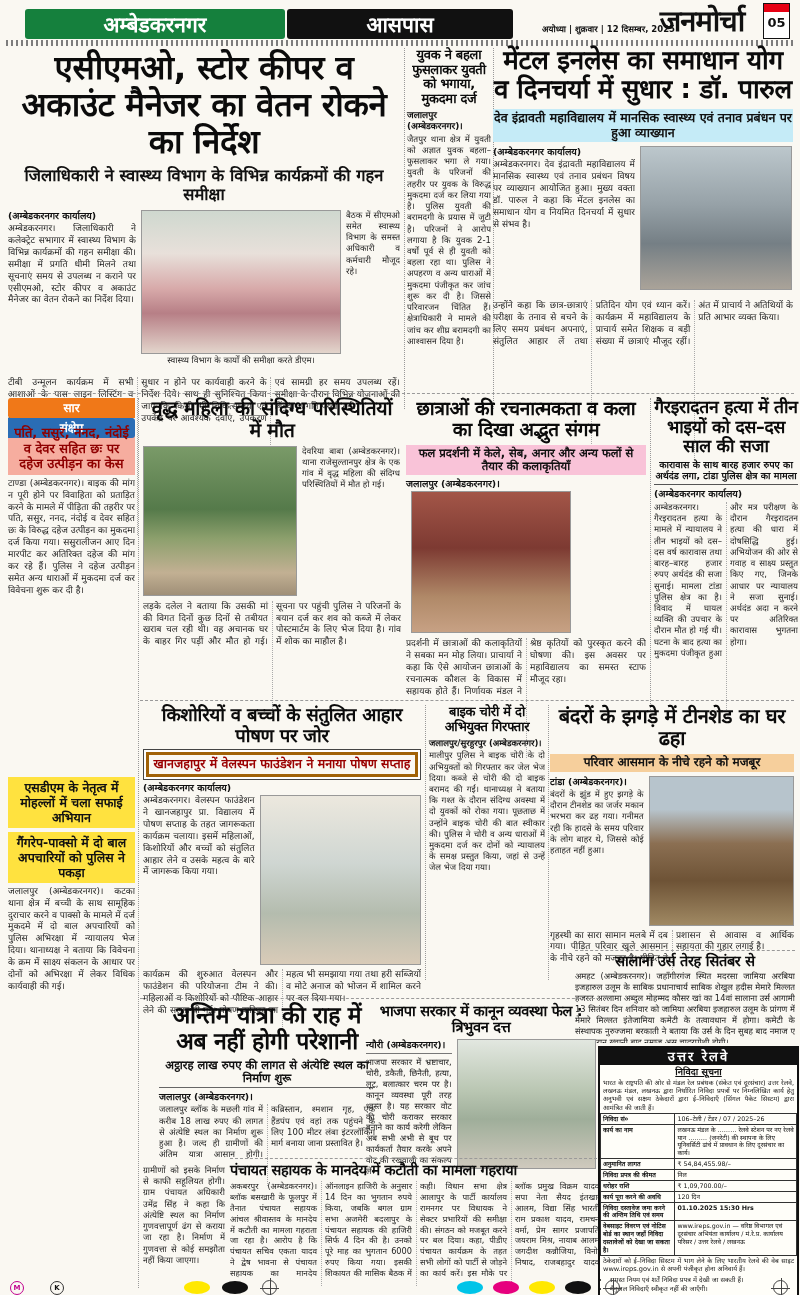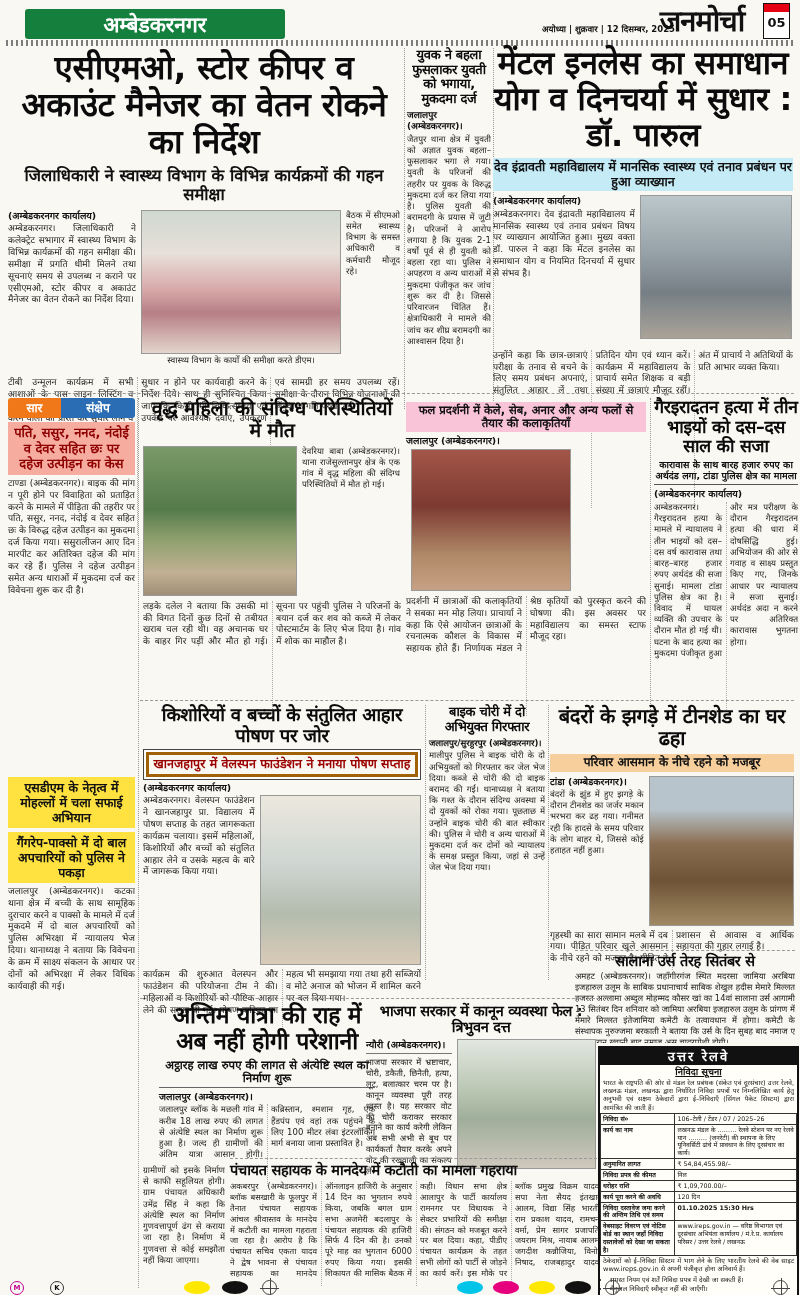--- a/index.html
+++ b/index.html
@@ -38,20 +38,21 @@
               align-items:center;justify-content:center;font-size:7px;font-weight:bold;}
   ul.tnotes{margin:2px 0 2px 10px;padding:0;}
   ul.tnotes li{margin:0 0 1px 0;}
 </style>
 </head>
 <body>
 
 <div class="page">
 
   <div class="abs mast-red" style="left:25px;top:9px;width:260px;height:30px;font-size:21px;">अम्बेडकरनगर</div>
+  <div class="abs mast-black" style="left:287px;top:9px;width:226px;height:30px;font-size:21px;">आसपास</div>
   <div class="abs" style="left:530px;top:23px;width:145px;font-size:8.5px;font-weight:bold;text-align:right;">अयोध्या | शुक्रवार | 12 दिसम्बर, 2025</div>
   <div class="abs" style="left:643px;top:4px;width:118px;height:34px;font-size:29px;font-weight:bold;
        letter-spacing:-1px;text-align:center;line-height:34px;">जनमोर्चा</div>
   <div class="abs" style="left:763px;top:3px;width:25px;height:34px;border:1.5px solid #111;background:#fff;">
     <div style="height:8px;background:#e60013;"></div>
     <div style="font-size:13px;font-weight:bold;text-align:center;line-height:22px;">05</div>
   </div>
   <div class="abs dotrule" style="left:6px;top:40px;width:788px;height:6px;"></div>
 
   <div class="abs" style="left:8px;top:50px;width:392px;">
@@ -74,37 +75,37 @@
     <div class="body cols3" style="height:158px;margin-top:4px;">टीबी उन्मूलन कार्यक्रम में सभी आशाओं के पास लाइन लिस्टिंग व रैंकिंग तैयार करने और कमजोर प्रदर्शन करने वालों को प्रेरित कर सुधार लाने व सुधार न होने पर कार्यवाही करने के निर्देश दिये। साथ ही सुनिश्चित किया जाए कि किसी भी चिकित्सालय एवं उपकेंद्र पर आवश्यक दवाएं, उपकरण एवं सामग्री हर समय उपलब्ध रहें। समीक्षा के दौरान विभिन्न योजनाओं की बिंदुवार प्रगति परखी गई।</div>
   </div>
 
   <div class="abs" style="left:404px;top:48px;width:84px;padding:0 2px;border-left:1px dotted #999;border-right:1px dotted #999;">
     <div class="hl" style="font-size:13px;">युवक ने बहला फुसलाकर युवती को भगाया, मुकदमा दर्ज</div>
     <div class="byline" style="margin-top:4px;font-size:9px;">जलालपुर (अम्बेडकरनगर)।</div>
     <div class="body" style="height:275px;margin-top:2px;font-size:8.5px;">जैतपुर थाना क्षेत्र में युवती को अज्ञात युवक बहला–फुसलाकर भगा ले गया। युवती के परिजनों की तहरीर पर युवक के विरुद्ध मुकदमा दर्ज कर लिया गया है। पुलिस युवती की बरामदगी के प्रयास में जुटी है। परिजनों ने आरोप लगाया है कि युवक 2-1 वर्षों पूर्व से ही युवती को बहला रहा था। पुलिस ने अपहरण व अन्य धाराओं में मुकदमा पंजीकृत कर जांच शुरू कर दी है। जिससे परिवारजन चिंतित हैं। क्षेत्राधिकारी ने मामले की जांच कर शीघ्र बरामदगी का आश्वासन दिया है।</div>
   </div>
 
   <div class="abs" style="left:493px;top:46px;width:300px;">
-    <div class="hl" style="font-size:32px;">मेंटल इनलेस का समाधान योग व दिनचर्या में सुधार : डॉ. पारुल</div>
+    <div class="hl" style="font-size:26px;">मेंटल इनलेस का समाधान योग व दिनचर्या में सुधार : डॉ. पारुल</div>
     <div class="sub hibox-cyan" style="font-size:12.5px;margin-top:5px;padding:2px 0;">देव इंद्रावती महाविद्यालय में मानसिक स्वास्थ्य एवं तनाव प्रबंधन पर हुआ व्याख्यान</div>
     <div style="display:flex;margin-top:4px;">
       <div style="width:142px;">
         <div class="byline">(अम्बेडकरनगर कार्यालय)</div>
         <div class="body" style="height:136px;margin-top:2px;">अम्बेडकरनगर। देव इंद्रावती महाविद्यालय में मानसिक स्वास्थ्य एवं तनाव प्रबंधन विषय पर व्याख्यान आयोजित हुआ। मुख्य वक्ता डॉ. पारुल ने कहा कि मेंटल इनलेस का समाधान योग व नियमित दिनचर्या में सुधार से संभव है।</div>
       </div>
       <div class="photo" style="width:150px;height:142px;margin-left:5px;background:
            linear-gradient(180deg,#bcc7cc 0%,#97a2a8 40%,#757f85 68%,#aaa399 100%);"></div>
     </div>
     <div class="body cols3" style="height:158px;margin-top:5px;">उन्होंने कहा कि छात्र-छात्राएं परीक्षा के तनाव से बचने के लिए समय प्रबंधन अपनाएं, संतुलित आहार लें तथा प्रतिदिन योग एवं ध्यान करें। कार्यक्रम में महाविद्यालय के प्राचार्य समेत शिक्षक व बड़ी संख्या में छात्राएं मौजूद रहीं। अंत में प्राचार्य ने अतिथियों के प्रति आभार व्यक्त किया।</div>
   </div>
 
   <div class="abs sep-h" style="left:8px;top:393px;width:786px;"></div>
 
   <div class="abs" style="left:8px;top:398px;width:127px;">
-    <div style="display:flex;height:20px;">
+    <div style="display:flex;height:20px;flex-direction:column;">
       <div style="flex:1;background:#f07818;color:#fff;font-weight:bold;font-size:12px;text-align:center;line-height:20px;border-radius:3px 0 0 3px;">सार</div>
       <div style="flex:1.4;background:#2a6db5;color:#fff;font-weight:bold;font-size:12px;text-align:center;line-height:20px;border-radius:0 3px 3px 0;">संक्षेप</div>
     </div>
     <div class="hibox-red" style="font-size:13px;margin-top:4px;padding:3px 2px;">पति, ससुर, ननद, नंदोई व देवर सहित छः पर दहेज उत्पीड़न का केस</div>
     <div class="body" style="height:295px;margin-top:3px;">टाण्डा (अम्बेडकरनगर)। बाइक की मांग न पूरी होने पर विवाहिता को प्रताड़ित करने के मामले में पीड़िता की तहरीर पर पति, ससुर, ननद, नंदोई व देवर सहित छः के विरुद्ध दहेज उत्पीड़न का मुकदमा दर्ज किया गया। ससुरालीजन आए दिन मारपीट कर अतिरिक्त दहेज की मांग कर रहे हैं। पुलिस ने दहेज उत्पीड़न समेत अन्य धाराओं में मुकदमा दर्ज कर विवेचना शुरू कर दी है।</div>
     <div class="hibox-yellow" style="font-size:12.5px;margin-top:4px;padding:3px 2px;">एसडीएम के नेतृत्व में मोहल्लों में चला सफाई अभियान</div>
     <div class="hibox-yellow" style="font-size:12.5px;margin-top:4px;padding:3px 2px;">गैंगरेप-पाक्सो में दो बाल अपचारियों को पुलिस ने पकड़ा</div>
     <div class="body" style="height:330px;margin-top:3px;">जलालपुर (अम्बेडकरनगर)। कटका थाना क्षेत्र में बच्ची के साथ सामूहिक दुराचार करने व पाक्सो के मामले में दर्ज मुकदमे में दो बाल अपचारियों को पुलिस अभिरक्षा में न्यायालय भेज दिया। थानाध्यक्ष ने बताया कि विवेचना के क्रम में साक्ष्य संकलन के आधार पर दोनों को अभिरक्षा में लेकर विधिक कार्यवाही की गई।</div>
   </div>
   <div class="abs sep-v" style="left:138px;top:398px;height:890px;"></div>
@@ -115,20 +116,21 @@
       <div class="photo" style="width:152px;height:148px;background:
            linear-gradient(180deg,#7a9a68 0%,#557a4a 42%,#8da06d 62%,#c2b093 85%,#9f8f77 100%);"></div>
       <div style="width:98px;margin-left:5px;">
         <div class="body" style="height:150px;font-size:8.5px;">देवरिया बाबा (अम्बेडकरनगर)। थाना राजेसुल्तानपुर क्षेत्र के एक गांव में वृद्ध महिला की संदिग्ध परिस्थितियों में मौत हो गई।</div>
       </div>
     </div>
     <div class="body cols2" style="height:120px;margin-top:5px;">लड़के दलेल ने बताया कि उसकी मां की विगत दिनों कुछ दिनों से तबीयत खराब चल रही थी। वह अचानक घर के बाहर गिर पड़ीं और मौत हो गई। सूचना पर पहुंची पुलिस ने परिजनों के बयान दर्ज कर शव को कब्जे में लेकर पोस्टमार्टम के लिए भेज दिया है। गांव में शोक का माहौल है।</div>
   </div>
 
   <div class="abs" style="left:406px;top:398px;width:240px;">
+    <div class="hl" style="font-size:19px;">छात्राओं की रचनात्मकता व कला का दिखा अद्भुत संगम</div>
     <div class="sub hibox-pink" style="font-size:11.5px;margin-top:4px;padding:2px 1px;">फल प्रदर्शनी में केले, सेब, अनार और अन्य फलों से तैयार की कलाकृतियाँ</div>
     <div class="byline" style="margin-top:3px;">जलालपुर (अम्बेडकरनगर)।</div>
     <div style="display:flex;margin-top:2px;">
       <div class="photo" style="width:158px;height:140px;margin-left:5px;background:
            linear-gradient(180deg,#a35648 0%,#7d3a32 40%,#b08968 75%,#c7a184 100%);"></div>
     </div>
     <div class="body cols2" style="height:120px;margin-top:5px;">प्रदर्शनी में छात्राओं की कलाकृतियों ने सबका मन मोह लिया। प्राचार्या ने कहा कि ऐसे आयोजन छात्राओं के रचनात्मक कौशल के विकास में सहायक होते हैं। निर्णायक मंडल ने श्रेष्ठ कृतियों को पुरस्कृत करने की घोषणा की। इस अवसर पर महाविद्यालय का समस्त स्टाफ मौजूद रहा।</div>
   </div>
 
   <div class="abs" style="left:650px;top:398px;width:144px;border-left:1px dotted #999;padding-left:3px;">

